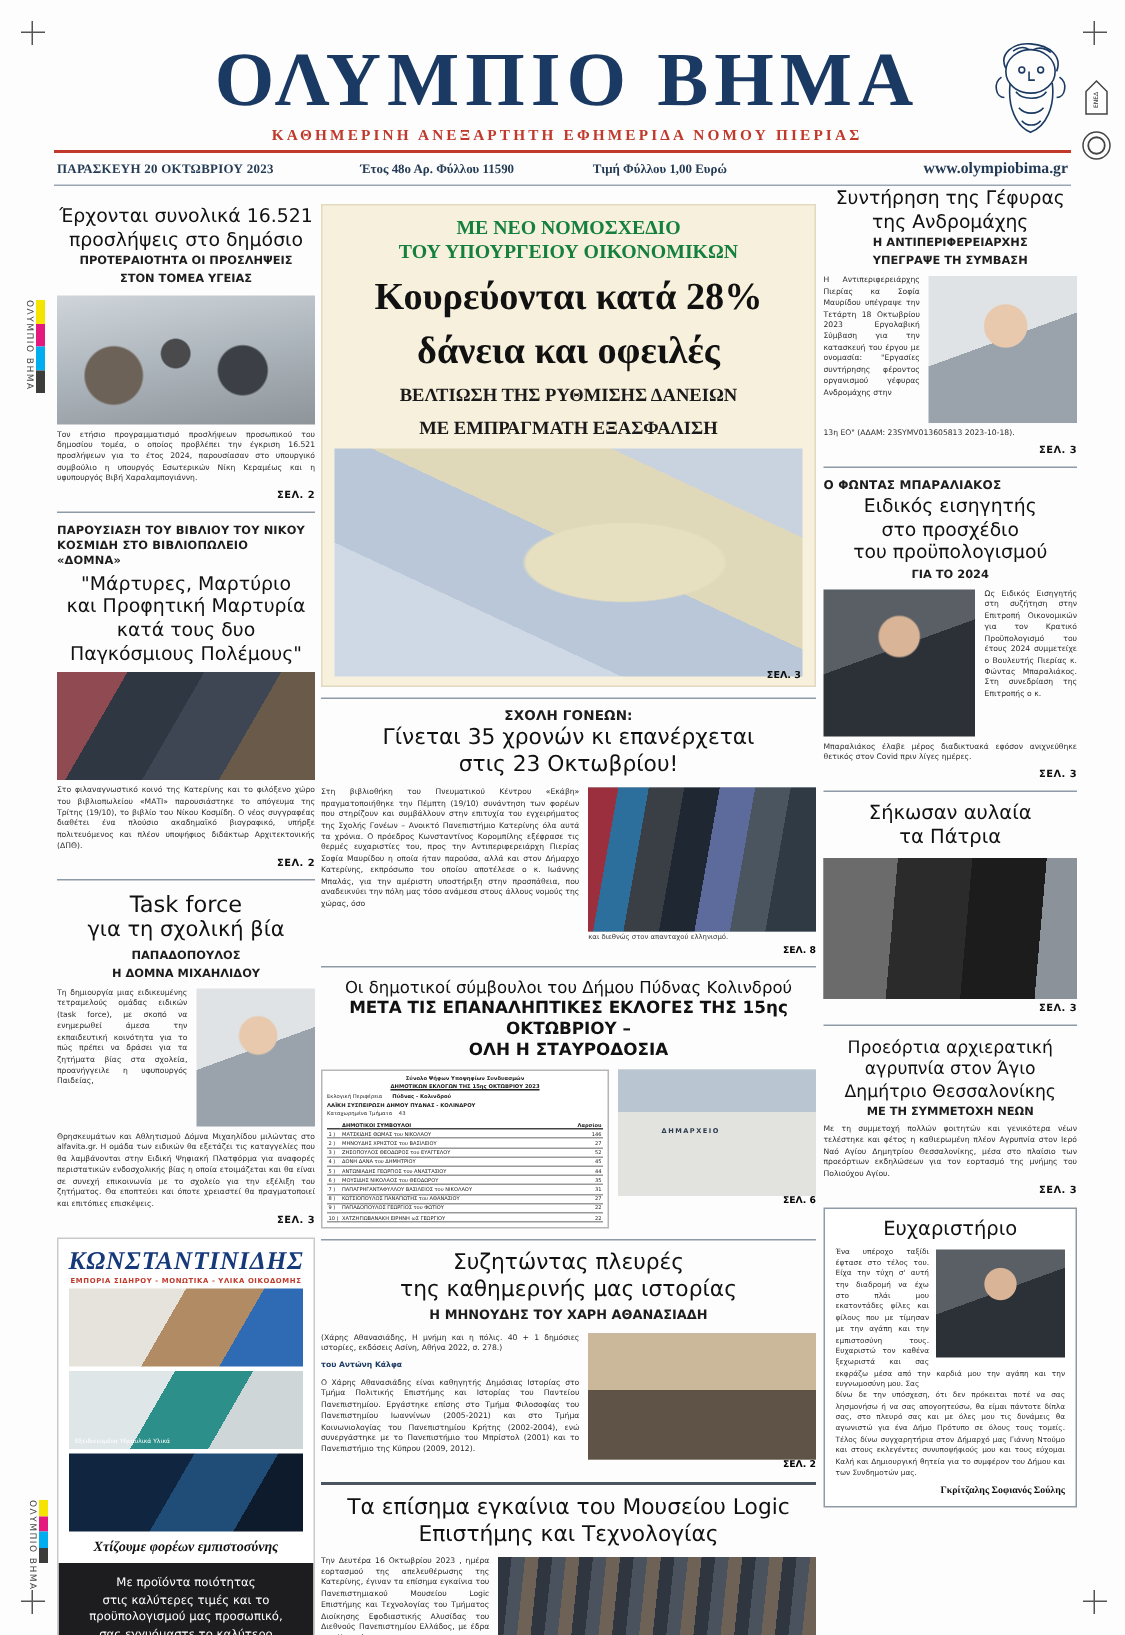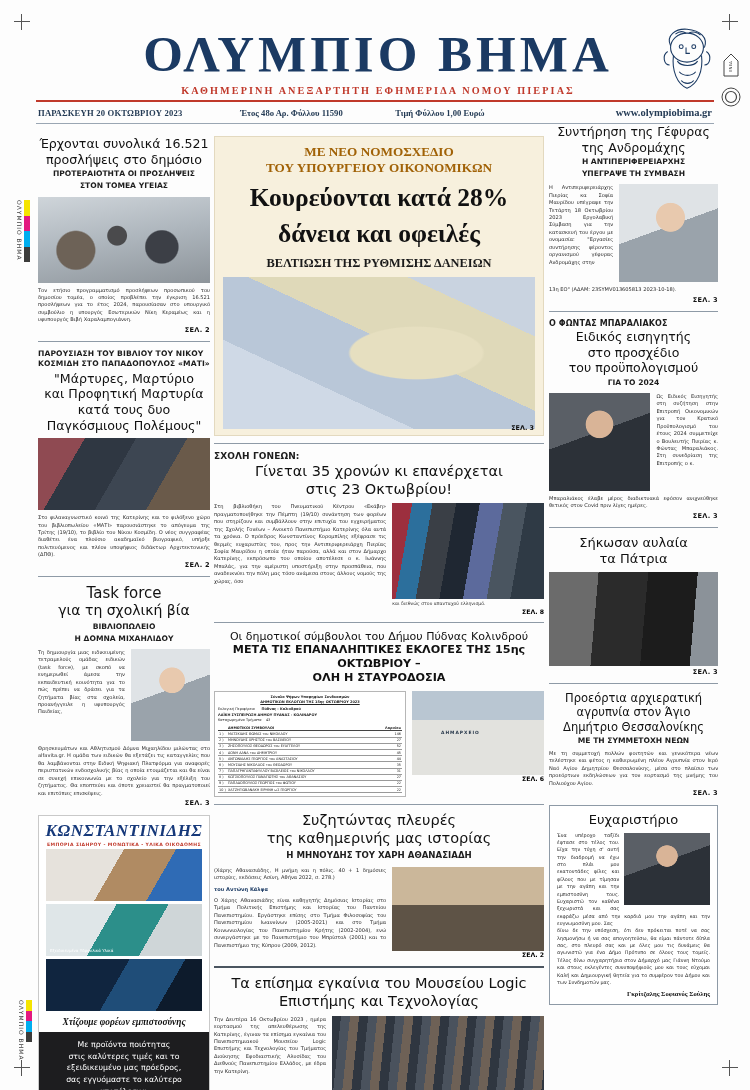--- a/index.html
+++ b/index.html
@@ -185,21 +185,21 @@
   
   .lead-box {
     background: #f7f0dd;
     border: 1px solid #e3d9bf;
     padding: 7px 8px 6px 8px;
     position: relative;
   }
   .lead-kicker {
     font-family: "Liberation Serif", serif;
     font-weight: bold; font-size: 13.2px;
-    text-align: center; color: #a16207; line-height: 1.2;
+    text-align: center; color: #15803d; line-height: 1.2;
   }
   .lead-head {
     font-family: "Liberation Serif", serif;
     font-weight: bold; font-size: 25.5px;
     text-align: center; color: #111; line-height: 1.12;
     margin-top: 8px;
   }
   .lead-sub {
     font-family: "Liberation Serif", serif;
     font-weight: bold; font-size: 12.4px;
@@ -210,21 +210,21 @@
   .lead-sel {
     position: absolute; right: 9px; bottom: 3px;
     font-size: 6.4px; font-weight: bold; color: #111;
   }
 
   
   .split { display: flex; gap: 6px; margin-top: 5px; }
   .split .txt { flex: 1; }
   .split .pic { width: 46%; }
 
-  .left-head-l { text-align: left; }
+  .left-head-l { text-align: center; }
 
   
   .tbl-wrap { display: flex; gap: 6px; margin-top: 6px; }
   .tbl {
     flex: 1; background: #fff; border: 1px solid #b6b6b6;
     padding: 3px 3px; font-size: 3.5px; color: #222;
   }
   .tbl .t-c { text-align: center; font-weight: bold; line-height: 1.5; }
   .tbl .t-u { text-decoration: underline; }
   .tbl .t-l { line-height: 1.5; }
@@ -365,36 +365,36 @@
       <div class="subhead">ΣΤΟΝ ΤΟΜΕΑ ΥΓΕΙΑΣ</div>
       <div class="photo p1 ph-office"></div>
       <div class="body-txt">Τον ετήσιο προγραμματισμό προσλήψεων προσωπικού του δημοσίου τομέα, ο οποίος προβλέπει την έγκριση 16.521 προσλήψεων για το έτος 2024, παρουσίασαν στο υπουργικό συμβούλιο η υπουργός Εσωτερικών Νίκη Κεραμέως και η υφυπουργός Βιβή Χαραλαμπογιάννη.</div>
       <div class="sel">ΣΕΛ. 2</div>
     </div>
 
     <div class="hr"></div>
 
     <div>
       <div class="kicker">ΠΑΡΟΥΣΙΑΣΗ ΤΟΥ ΒΙΒΛΙΟΥ ΤΟΥ ΝΙΚΟΥ</div>
-      <div class="kicker">ΚΟΣΜΙΔΗ ΣΤΟ ΠΑΠΑΔΟΠΟΥΛΟΣ «ΜΑΤΙ»</div>
+      <div class="kicker">ΚΟΣΜΙΔΗ ΣΤΟ ΒΙΒΛΙΟΠΩΛΕΙΟ «ΔΟΜΝΑ»</div>
       <div class="head" style="margin-top:2px">"Μάρτυρες, Μαρτύριο</div>
       <div class="head">και Προφητική Μαρτυρία</div>
       <div class="head">κατά τους δυο</div>
       <div class="head">Παγκόσμιους Πολέμους"</div>
       <div class="photo ph-panel" style="height:72px"></div>
       <div class="body-txt">Στο φιλαναγνωστικό κοινό της Κατερίνης και το φιλόξενο χώρο του βιβλιοπωλείου «ΜΑΤΙ» παρουσιάστηκε το απόγευμα της Τρίτης (19/10), το βιβλίο του Νίκου Κοσμίδη. Ο νέος συγγραφέας διαθέτει ένα πλούσιο ακαδημαϊκό βιογραφικό, υπήρξε πολιτευόμενος και πλέον υποψήφιος διδάκτωρ Αρχιτεκτονικής (ΔΠΘ).</div>
       <div class="sel">ΣΕΛ. 2</div>
     </div>
 
     <div class="hr"></div>
 
     <div>
       <div class="head head-b" style="font-size:15px">Task force</div>
       <div class="head" style="font-size:14px">για τη σχολική βία</div>
-      <div class="subhead">ΒΙΒΛΙΟΠΩΛΕΙΟ</div>
+      <div class="subhead">ΠΑΠΑΔΟΠΟΥΛΟΣ</div>
       <div class="subhead">Η ΔΟΜΝΑ ΜΙΧΑΗΛΙΔΟΥ</div>
       <div class="split">
         <div class="txt body-txt" style="margin-top:0">Τη δημιουργία μιας ειδικευμένης τετραμελούς ομάδας ειδικών (task force), με σκοπό να ενημερωθεί άμεσα την εκπαιδευτική κοινότητα για το πώς πρέπει να δράσει για τα ζητήματα βίας στα σχολεία, προανήγγειλε η υφυπουργός Παιδείας,</div>
         <div class="pic photo ph-portrait-w" style="height:92px;margin-top:0"></div>
       </div>
       <div class="body-txt">Θρησκευμάτων και Αθλητισμού Δόμνα Μιχαηλίδου μιλώντας στο alfavita.gr. Η ομάδα των ειδικών θα εξετάζει τις καταγγελίες που θα λαμβάνονται στην Ειδική Ψηφιακή Πλατφόρμα για αναφορές περιστατικών ενδοσχολικής βίας η οποία ετοιμάζεται και θα είναι σε συνεχή επικοινωνία με το σχολείο για την εξέλιξη του ζητήματος. Θα εποπτεύει και όποτε χρειαστεί θα πραγματοποιεί και επιτόπιες επισκέψεις.</div>
       <div class="sel">ΣΕΛ. 3</div>
     </div>
 
     <div class="ad">
@@ -406,36 +406,37 @@
         <div class="ad-img ai1"></div>
         <div class="ad-img ai2">
           <div style="position:absolute;left:4px;bottom:3px;color:#fff;font-size:4px">Εξειδικευμένα Υδραυλικά Υλικά</div>
         </div>
         <div class="ad-img ai3"></div>
       </div>
       <div class="ad-slogan">Χτίζουμε φορέων εμπιστοσύνης</div>
       <div class="ad-dark">
         <div class="l1">Με προϊόντα ποιότητας</div>
         <div class="l1">στις καλύτερες τιμές  και το</div>
-        <div class="l1">εξειδικευμένο μας πρόεδρος,</div>
+        <div class="l1">προϋπολογισμού μας προσωπικό,</div>
         <div class="l1">σας εγγυόμαστε το καλύτερο</div>
         <div class="l1">αποτέλεσμα.</div>
 
       </div>
     </div>
   </div>
 
   <div class="col col-center">
 
     <div class="lead-box">
       <div class="lead-kicker">ΜΕ ΝΕΟ ΝΟΜΟΣΧΕΔΙΟ</div>
       <div class="lead-kicker">ΤΟΥ ΥΠΟΥΡΓΕΙΟΥ ΟΙΚΟΝΟΜΙΚΩΝ</div>
       <div class="lead-head">Κουρεύονται κατά 28%</div>
       <div class="lead-head">δάνεια και οφειλές</div>
       <div class="lead-sub">ΒΕΛΤΙΩΣΗ ΤΗΣ ΡΥΘΜΙΣΗΣ ΔΑΝΕΙΩΝ</div>
+      <div class="lead-sub">ΜΕ ΕΜΠΡΑΓΜΑΤΗ ΕΞΑΣΦΑΛΙΣΗ</div>
       <div class="photo lead-photo ph-money"></div>
       <div class="lead-sel">ΣΕΛ. 3</div>
     </div>
 
     <div class="hr"></div>
 
     <div>
       <div class="kicker left-head-l" style="font-size:9px">ΣΧΟΛΗ ΓΟΝΕΩΝ:</div>
       <div class="head" style="font-size:14.5px;margin-top:0">Γίνεται 35 χρονών κι επανέρχεται</div>
       <div class="head" style="font-size:14.5px">στις 23 Οκτωβρίου!</div>

